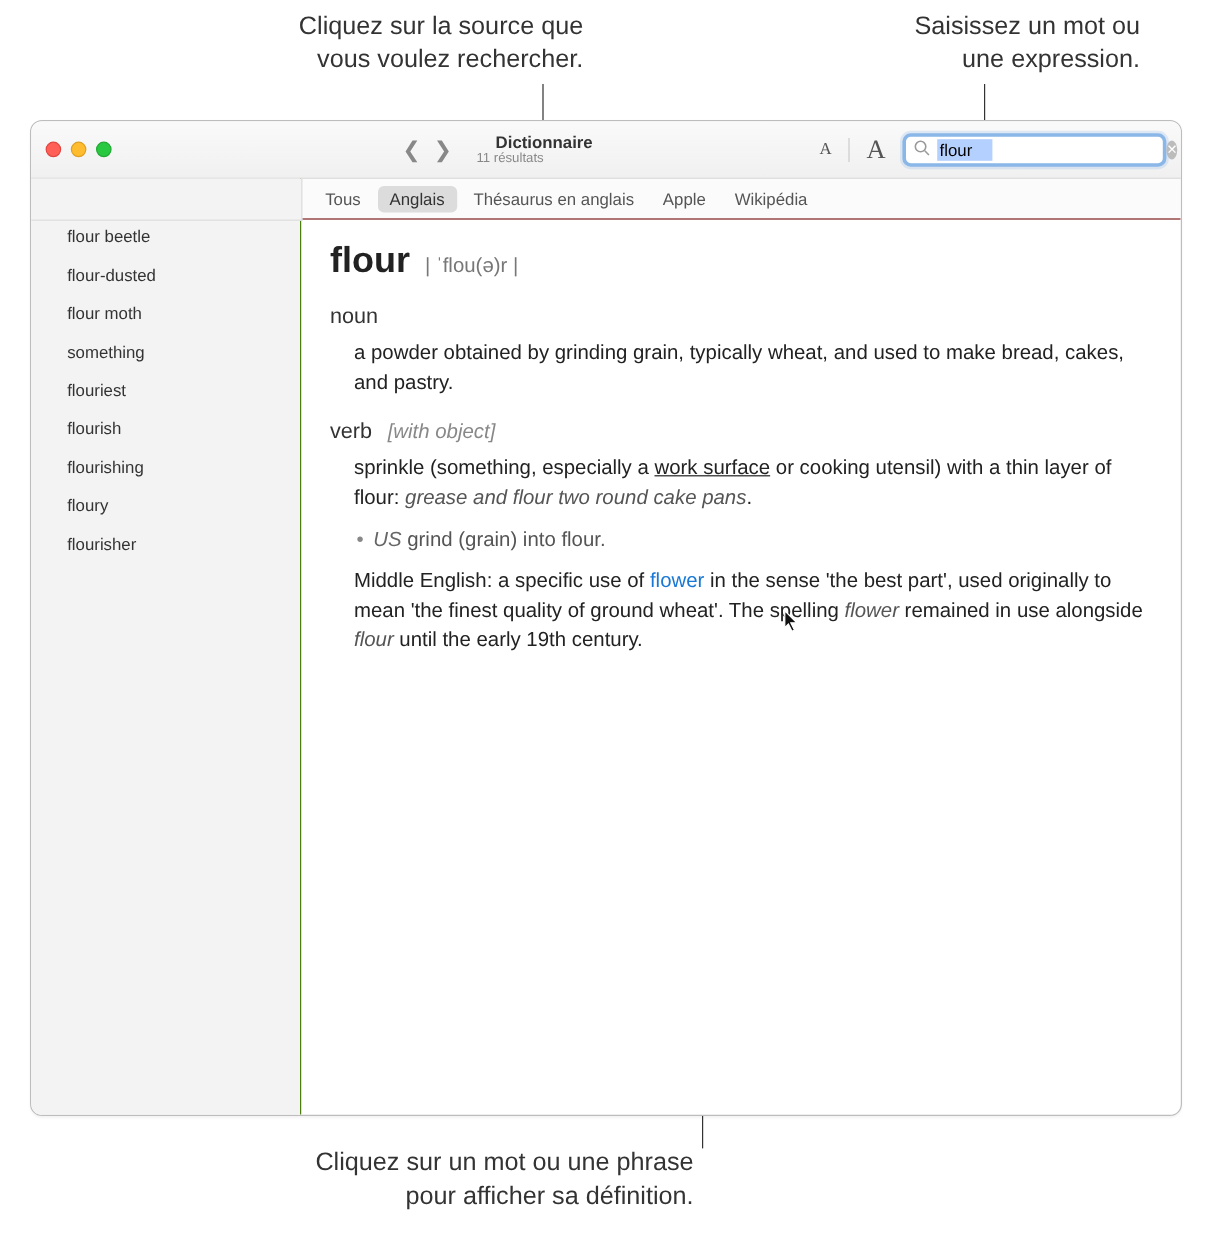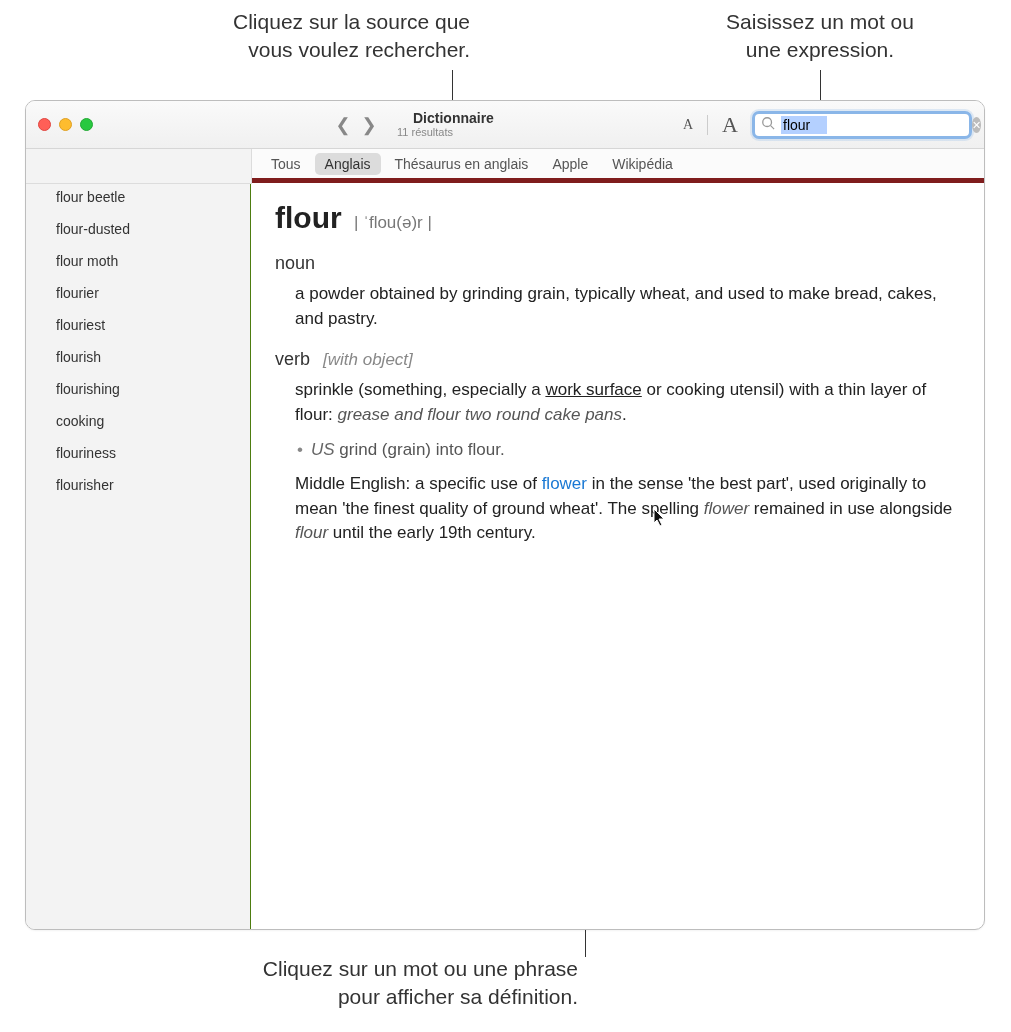--- a/index.html
+++ b/index.html
@@ -99,21 +99,21 @@
     }
     .searchbox input::selection { background:#b4d0ff; }
     .searchbox .clear {
       width:16px; height:16px; border-radius:50%;
       background:#bcbcbc; color:#fff;
       font-size:11px; line-height:16px; text-align:center;
       cursor:pointer;
     }
     .sourcebar {
       height: 34px;
-      border-bottom: 5px solid #7f1d1d;
+      border-bottom: 1px solid #7f1d1d;
       display:flex; align-items:center;
       padding: 0 10px; gap: 4px;
       background:#fbfbfb;
       margin-left: 225px;
       position:relative;
     }
     .sourcebar::before{
       content:""; position:absolute; left:-226px; top:-1px; width:226px; height:35px;
       background:#f3f3f3; border-right:1px solid #dcdcdc; border-bottom:1px solid #dcdcdc;
     }
@@ -174,25 +174,25 @@
     }
     
     .bracket {
       position:absolute; border:1px solid #333; border-bottom:none;
       height:8px;
     }
   </style>
 </head>
 <body>
 
-<div class="callout" style="left:130px; top:8px; width:340px; text-align:right;">Cliquez sur la source que<br>vous voulez rechercher.</div>
+<div class="callout" style="left:146px; top:8px; width:340px; text-align:right;">Cliquez sur la source que<br>vous voulez rechercher.</div>
 <div class="callout-line" style="left:452px; top:70px; width:1px; height:84px;"></div>
 <div class="bracket" style="left:290px; top:154px; width:465px;"></div>
 
-<div class="callout" style="left:690px; top:8px; width:260px; text-align:center;">Saisissez un mot ou<br>une expression.</div>
+<div class="callout" style="left:690px; top:8px; width:260px; text-align:right;">Saisissez un mot ou<br>une expression.</div>
 <div class="callout-line" style="left:820px; top:70px; width:1px; height:38px;"></div>
 
 <div class="callout" style="left:118px; top:955px; width:460px; text-align:right;">Cliquez sur un mot ou une phrase<br>pour afficher sa définition.</div>
 <div class="callout-line" style="left:585px; top:515px; width:1px; height:442px;"></div>
 
 <div class="window">
   <div class="titlebar">
     <div class="traffic">
       <div class="tl-btn tl-close"></div>
       <div class="tl-btn tl-min"></div>
@@ -224,26 +224,25 @@
   </div>
 
   <div class="body">
     <div class="sidebar">
 
       <div id="sidebar-items">
           <div class="side-item selected">flour</div>
           <div class="side-item">flour beetle</div>
           <div class="side-item">flour-dusted</div>
           <div class="side-item">flour moth</div>
-          <div class="side-item">flourier</div>
+          <div class="side-item">something</div>
           <div class="side-item">flouriest</div>
           <div class="side-item">flourish</div>
           <div class="side-item">flourishing</div>
-          <div class="side-item">cooking</div>
-          <div class="side-item">flouriness</div>
+          <div class="side-item">floury</div>
           <div class="side-item">flourisher</div>
         </div>
     </div>
     <div style="flex:1; display:flex; flex-direction:column;">
       <div class="sourcebar" style="margin-left:0;" id="source-tabs">
           <div class="src-item">Tous</div>
           <div class="src-item active">Anglais</div>
           <div class="src-item">Thésaurus en anglais</div>
           <div class="src-item">Apple</div>
           <div class="src-item">Wikipédia</div>

